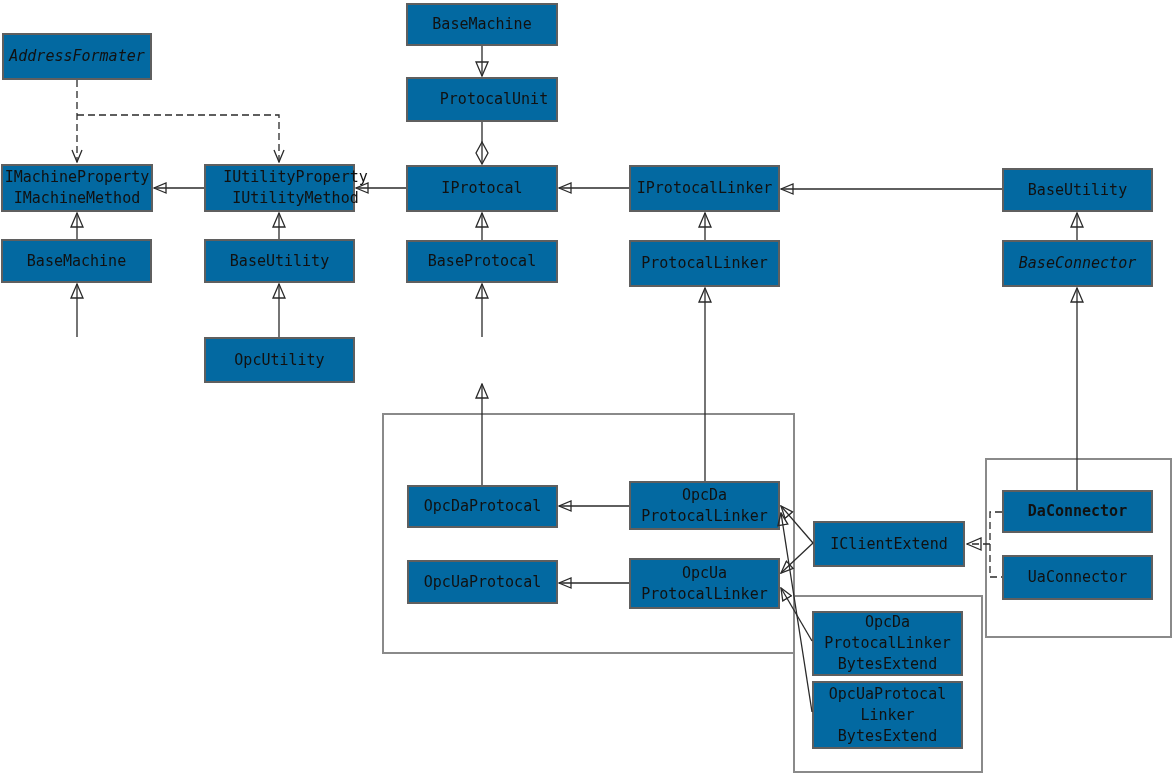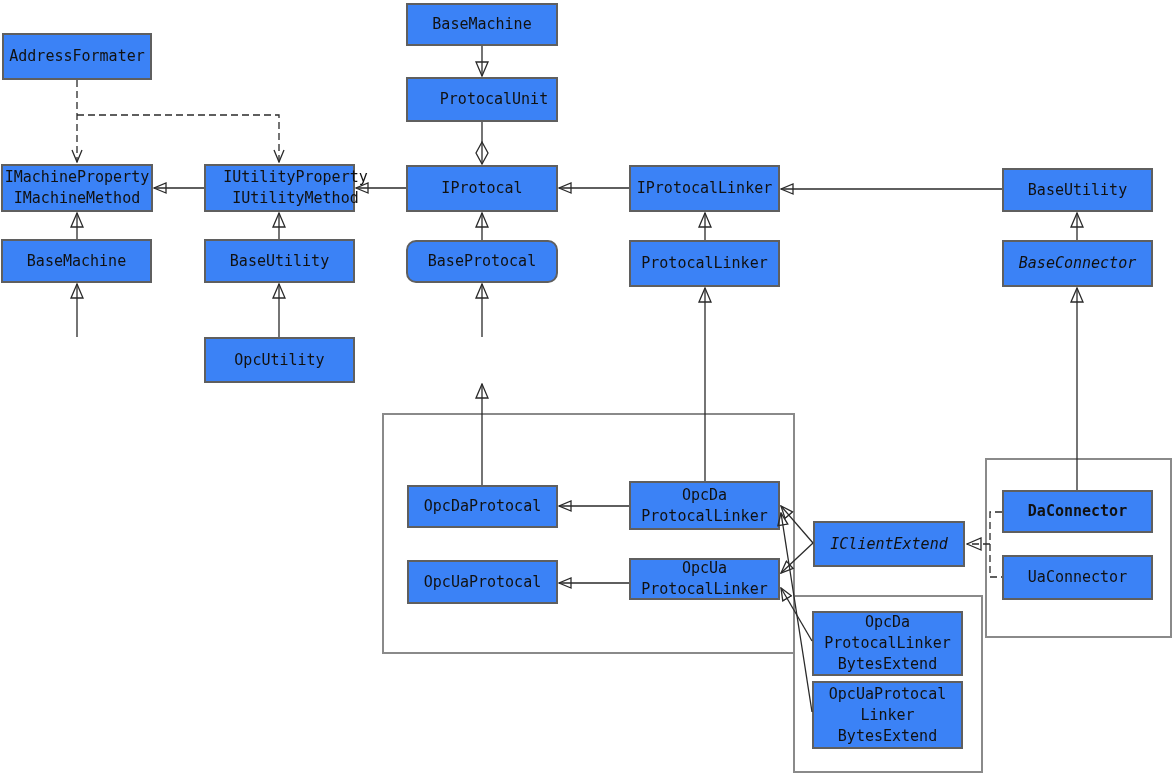--- a/index.html
+++ b/index.html
@@ -17,21 +17,21 @@
   }
   .frame {
     position: absolute;
     border: 2px solid #8a8a8a;
     background: transparent;
     box-sizing: border-box;
   }
   .node {
     position: absolute;
     border: 2px solid #5f5f5f;
-    background: #3b82f6;
+    background: #0369a1;
     box-sizing: border-box;
     display: flex;
     align-items: center;
     justify-content: center;
     text-align: center;
     font-size: 15px;
     line-height: 21px;
     color: #111111;
     white-space: pre-line;
     z-index: 1;
@@ -52,21 +52,21 @@
 </style>
 </head>
 <body>
 
 <div id="canvas">
 
   <div class="frame" style="left:382px; top:413px; width:413px; height:241px;"></div>
   <div class="frame" style="left:793px; top:595px; width:190px; height:178px;"></div>
   <div class="frame" style="left:985px; top:458px; width:187px; height:180px;"></div>
 
-  <div class="node" style="left:2px; top:33px; width:150px; height:47px;">AddressFormater</div>
+  <div class="node" style="left:2px; top:33px; width:150px; height:47px;font-style:italic;">AddressFormater</div>
 
   <div class="node" style="left:406px; top:3px; width:152px; height:43px;">BaseMachine</div>
 
   <div class="node" style="left:406px; top:77px; width:152px; height:45px;padding-left:24px;">ProtocalUnit</div>
 
   <div class="node" style="left:1px; top:164px; width:152px; height:48px;">IMachineProperty
 IMachineMethod</div>
 
   <div class="node" style="left:204px; top:164px; width:151px; height:48px;padding-left:32px;">IUtilityProperty
 IUtilityMethod</div>
@@ -74,41 +74,41 @@
   <div class="node" style="left:406px; top:165px; width:152px; height:47px;">IProtocal</div>
 
   <div class="node" style="left:629px; top:165px; width:151px; height:47px;">IProtocalLinker</div>
 
   <div class="node" style="left:1002px; top:168px; width:151px; height:44px;">BaseUtility</div>
 
   <div class="node" style="left:1px; top:239px; width:151px; height:44px;">BaseMachine</div>
 
   <div class="node" style="left:204px; top:239px; width:151px; height:44px;">BaseUtility</div>
 
-  <div class="node" style="left:406px; top:240px; width:152px; height:43px;border-radius:10px;">BaseProtocal</div>
+  <div class="node" style="left:406px; top:240px; width:152px; height:43px;">BaseProtocal</div>
 
   <div class="node" style="left:629px; top:240px; width:151px; height:47px;">ProtocalLinker</div>
 
   <div class="node" style="left:1002px; top:240px; width:151px; height:47px;font-style:italic;">BaseConnector</div>
 
 
   <div class="node" style="left:204px; top:337px; width:151px; height:46px;">OpcUtility</div>
 
 
   <div class="node" style="left:407px; top:485px; width:151px; height:43px;">OpcDaProtocal</div>
 
   <div class="node" style="left:629px; top:481px; width:151px; height:49px;">OpcDa
 ProtocalLinker</div>
 
   <div class="node" style="left:407px; top:560px; width:151px; height:44px;">OpcUaProtocal</div>
 
-  <div class="node" style="left:629px; top:558px; width:151px; height:42px;">OpcUa
+  <div class="node" style="left:629px; top:558px; width:151px; height:51px;">OpcUa
 ProtocalLinker</div>
 
-  <div class="node" style="left:813px; top:521px; width:152px; height:46px;font-style:italic;">IClientExtend</div>
+  <div class="node" style="left:813px; top:521px; width:152px; height:46px;">IClientExtend</div>
 
   <div class="node" style="left:1002px; top:490px; width:151px; height:43px;font-weight:bold;">DaConnector</div>
 
   <div class="node" style="left:1002px; top:555px; width:151px; height:45px;">UaConnector</div>
 
   <div class="node" style="left:812px; top:611px; width:151px; height:65px;">OpcDa
 ProtocalLinker
 BytesExtend</div>
 
   <div class="node" style="left:812px; top:681px; width:151px; height:68px;">OpcUaProtocal

